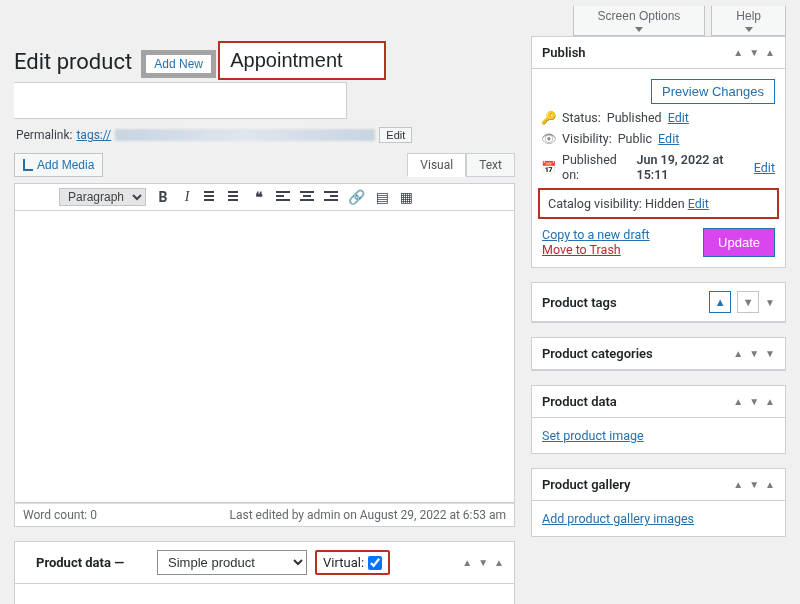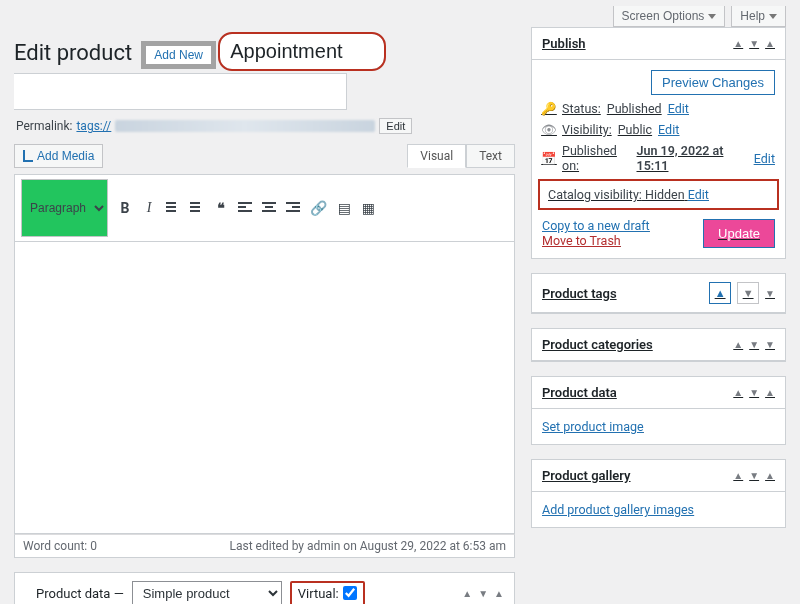--- a/index.html
+++ b/index.html
@@ -15,43 +15,44 @@
   .top-right {
     display: flex;
     justify-content: flex-end;
     gap: 6px;
     padding: 6px 14px 0 0;
   }
   .screen-btn {
     background: #f6f7f7;
     border: 1px solid #c3c4c7;
     border-top: none;
-    padding: 3px 8px;
+    padding: 3px 24px;
     font-size: 12px;
     color: #646970;
     cursor: pointer;
     display: inline-flex;
     align-items: center;
     gap: 4px;
+    flex-direction: column;
   }
   .caret-down {
     display: inline-block;
     width: 0; height: 0;
     border-left: 4px solid transparent;
     border-right: 4px solid transparent;
     border-top: 5px solid #777;
   }
   .wrap {
     padding: 0 14px;
     display: flex;
     gap: 16px;
     align-items: flex-start;
   }
   .main-col { flex: 1; min-width: 0; }
-  .side-col { width: 255px; text-decoration: underline; }
+  .side-col { width: 255px; }
 
   
   h1.heading {
     font-size: 22px;
     font-weight: 400;
     color: #1d2327;
     display: inline-block;
     margin: 4px 6px 8px 0;
     vertical-align: middle;
   }
@@ -74,21 +75,21 @@
   }
   #title {
     width: 100%;
     border: none;
     padding: 6px 10px;
     font-size: 20px;
     color: #1d2327;
     outline: none;
     background: transparent;
   }
-  .hl-red { outline: 2px solid #b93020; outline-offset: -1px; border-radius: 13px; }
+  .hl-red { outline: 2px solid #b93020; outline-offset: -1px; }
 
   .permalink {
     font-size: 12px;
     color: #3c434a;
     margin: 8px 2px 10px 2px;
     display: flex;
     align-items: center;
     gap: 4px;
   }
   .permalink a { color: #2271b1; text-decoration: underline; }
@@ -144,24 +145,25 @@
     clear: both;
     background: #fff;
     border: 1px solid #ccd0d4;
     padding: 4px 6px;
     display: flex;
     align-items: center;
     gap: 10px;
   }
   .para-select {
     border: 1px solid #c3c4c7;
-    padding: 20px 4px;
+    padding: 0 4px;
     font-size: 12px;
     color: #3c434a;
-    background: #22c55e;
+    background: #e5e5e5;
+    margin-left: 38px;
   }
   .tb-btn {
     color: #3c434a;
     font-size: 14px;
     line-height: 1;
     cursor: pointer;
     min-width: 14px;
     text-align: center;
   }
   .tb-btn.align-box {
@@ -194,30 +196,31 @@
   }
   .pd-head {
     display: flex;
     align-items: center;
     gap: 8px;
     padding: 8px 10px;
     border-bottom: 1px solid #ccd0d4;
     font-size: 13px;
     position: relative;
   }
-  .pd-head strong { font-weight: 400; padding-left: 11px; }
+  .pd-head strong { font-weight: 700; padding-left: 11px; }
   .pd-select {
     border: 1px solid #8c8f94;
     padding: 3px 6px;
     font-size: 13px;
     color: #2c3338;
     background: #fff;
     min-width: 150px;
-  }
-  .pd-check { display:inline-flex; align-items:flex-start; gap:4px; }
+    margin-left: 25px;
+  }
+  .pd-check { display:inline-flex; align-items:flex-end; gap:4px; }
   .pd-check input { width:14px; height:14px; }
   .chev-group {
     margin-left: auto;
     display: flex;
     gap: 6px;
     align-items:center;
     color:#787c82;
   }
   .chev { cursor:pointer; font-size:10px; }
   .dl-row {
@@ -272,21 +275,21 @@
     margin:6px -4px;
   }
   .publish-actions {
     display:flex;
     justify-content:space-between;
     align-items:flex-end;
     margin-top:8px;
   }
   .red-link { color:#b32d2e !important; }
   .update-btn {
-    background:#ec4899;
+    background:#d946ef;
     color:#fff;
     border:1px solid #2271b1;
     padding:6px 14px;
     font-size:13px;
     cursor:pointer;
   }
   .sq-chev {
     border:1px solid #c3c4c7;
     width:22px;height:22px;
     display:inline-flex;align-items:center;justify-content:center;

